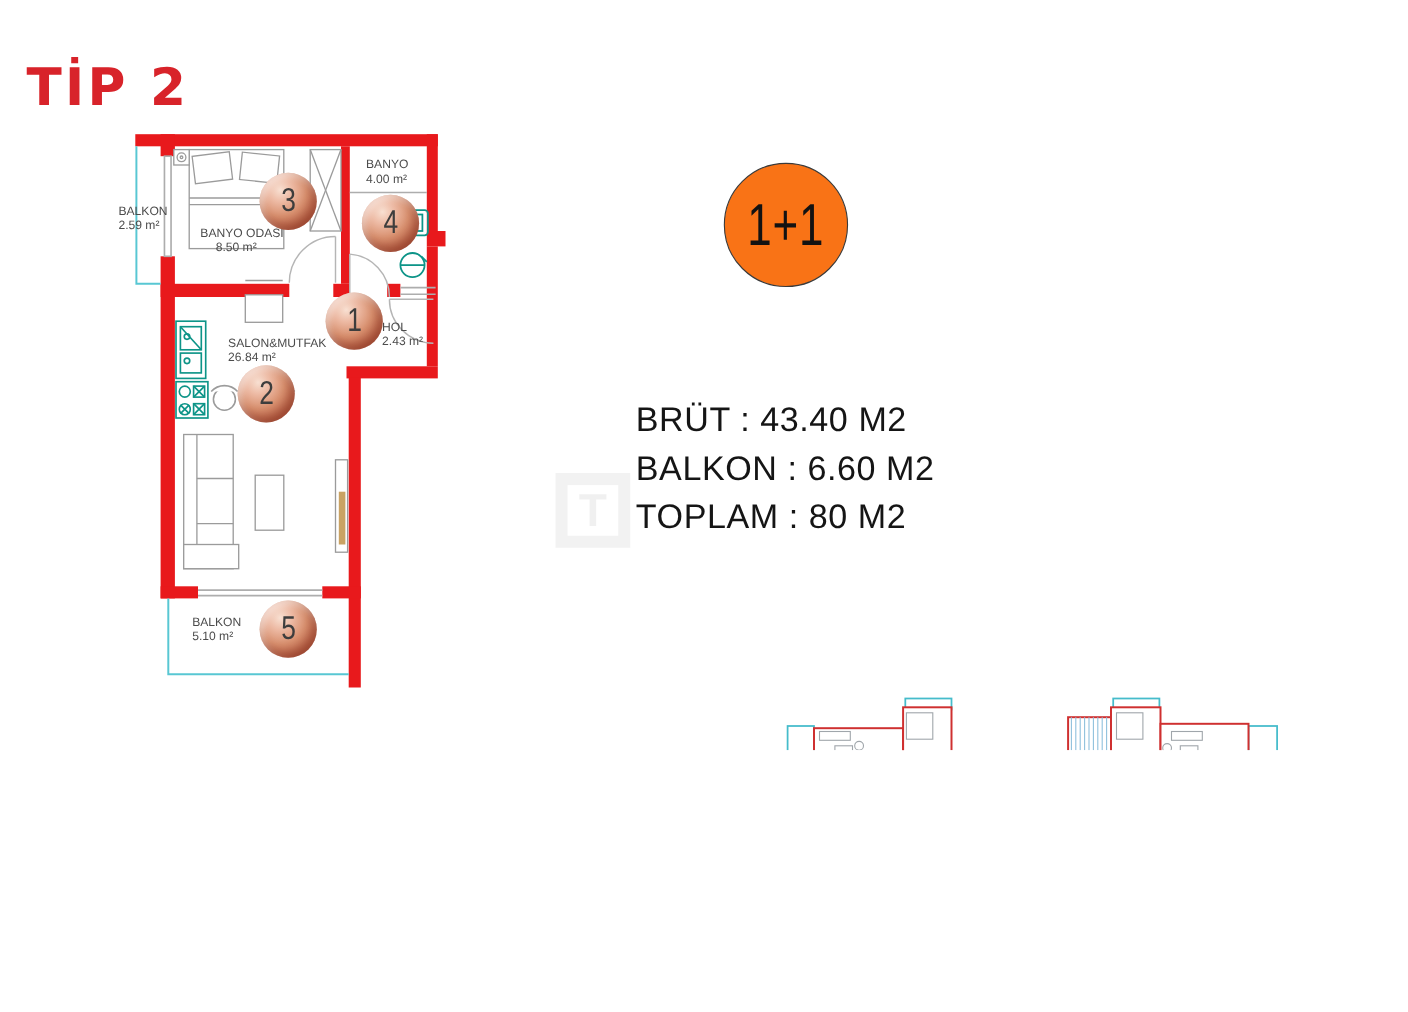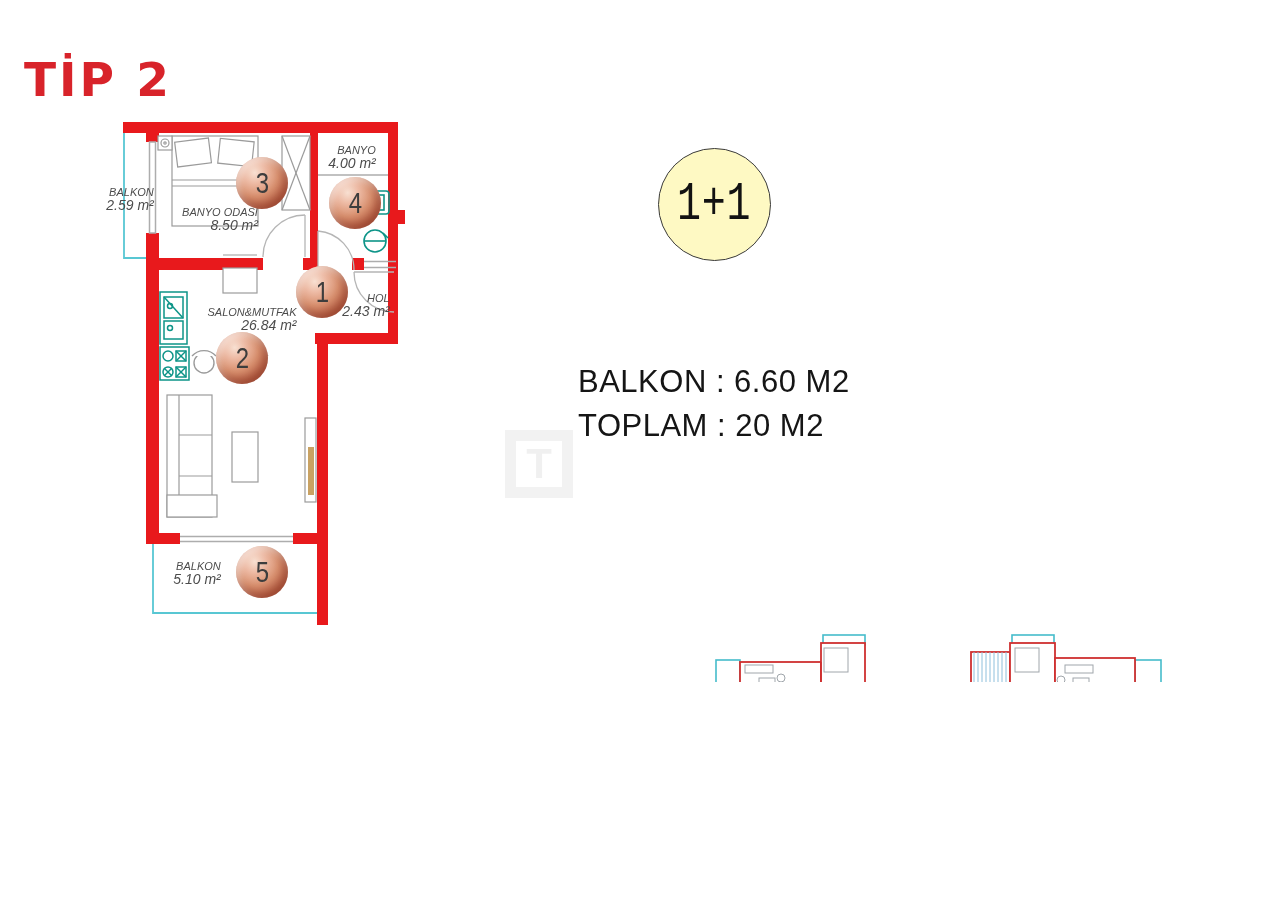--- a/index.html
+++ b/index.html
@@ -5,33 +5,33 @@
   html,body{margin:0;padding:0;background:#ffffff;}
   #canvas{position:relative;width:1280px;height:682px;background:#ffffff;overflow:hidden;
           font-family:"Liberation Sans",sans-serif;}
 
   .title{position:absolute;left:24px;top:52px;font-size:47px;font-weight:800;
          letter-spacing:3px;color:#d8232a;font-family:"DejaVu Sans",sans-serif;}
 
   .main-plan{position:absolute;left:100px;top:95px;width:330px;height:545px;}
   .overview-plan{position:absolute;left:703px;top:618px;width:465px;height:292px;}
 
-  .rlabel{position:absolute;transform:translateX(-50%);text-align:right;color:#4c4c4c;
-          font-size:11px;line-height:12.5px;white-space:nowrap;font-style:italic;}
-  .rlabel .area{font-size:14px;display:block;}
+  .rlabel{position:absolute;transform:translateX(-50%);text-align:left;color:#4c4c4c;
+          font-size:11px;line-height:12.5px;white-space:nowrap;}
+  .rlabel .area{font-size:11px;display:block;}
   .rlabel.yatak .area{margin-left:14px;}
 
   .sphere{position:absolute;width:52px;height:52px;border-radius:50%;
     background:radial-gradient(circle at 36% 30%, #f8e0d2 0%, #edbaa4 22%, #d8906f 48%, #bc6247 74%, #a1503a 100%);
     box-shadow: inset -4px -5px 9px rgba(110,35,18,.38), inset 3px 4px 7px rgba(255,255,255,.55);
     display:flex;align-items:center;justify-content:center;}
   .sphere span{font-size:30px;color:#3d3d3d;transform:scaleX(.8);}
 
   .badge{position:absolute;left:658px;top:148px;width:111px;height:111px;border:1.5px solid #3a3a3a;
-         border-radius:50%;display:flex;align-items:center;justify-content:center;background:#fef9c3;font-family:Liberation Mono, monospace;}
+         border-radius:50%;display:flex;align-items:center;justify-content:center;background:#f97316;}
   .badge span{font-size:54px;color:#121212;transform:scaleX(.74);letter-spacing:1px;}
 
   .specs{position:absolute;left:578px;top:360px;font-size:31px;color:#151515;
          line-height:44px;letter-spacing:.5px;z-index:2;}
 
   .watermark{position:absolute;left:505px;top:430px;z-index:1;display:flex;align-items:flex-start;}
   .wm-box{width:46px;height:46px;border:11px solid rgba(0,0,0,0.05);display:flex;
           align-items:center;justify-content:center;}
   .wm-box span{font-size:42px;font-weight:700;color:rgba(0,0,0,0.06);}
   .wm-word{margin-left:18px;margin-top:10px;font-size:56px;font-weight:700;
@@ -213,22 +213,23 @@
     <span>1+1</span>
   </div>
 
   <div class="watermark">
     <div class="wm-box">
       <span>T</span>
     </div>
   </div>
 
   <div class="specs">
+    <div>BRÜT : 43.40 M2</div>
     <div>BALKON : 6.60 M2</div>
-    <div>TOPLAM : 20 M2</div>
+    <div>TOPLAM : 80 M2</div>
   </div>
 
   <svg class="overview-plan" viewBox="0 0 465 292" xmlns="http://www.w3.org/2000/svg">
     <defs>
       <pattern id="hatch" width="7" height="7" patternUnits="userSpaceOnUse" patternTransform="rotate(45)">
         <rect width="7" height="7" fill="#f6bdec"></rect>
         <line x1="0" y1="0" x2="0" y2="7" stroke="#dd2cc8" stroke-width="3.2"></line>
       </pattern>
     </defs>
 

